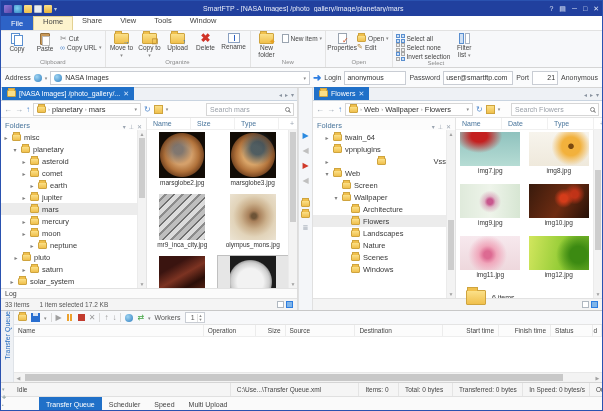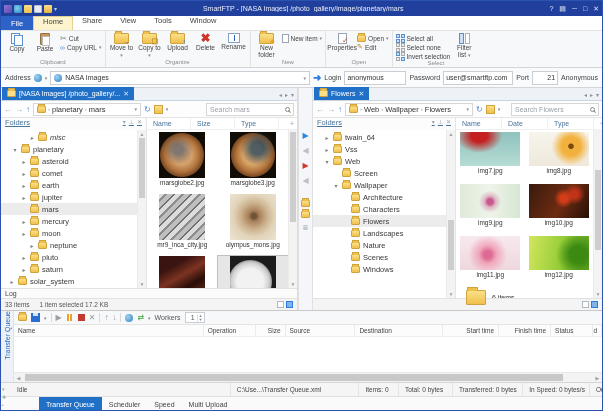--- a/index.html
+++ b/index.html
@@ -86,21 +86,21 @@
   .viewic { width:9px; height:9px; background:linear-gradient(#fbe089,#f0c04c); border:1px solid #cfa43e; }
   .searchbox { margin-left:auto; width:88px; height:13px; border:1px solid #d6d6d6; background:#fff; display:flex; align-items:center; padding:0 3px; }
   .searchbox input { border:none; outline:none; flex:1; font-size:7px; font-family:"Liberation Sans",sans-serif; min-width:0; }
   .searchbox input::placeholder { color:#9aa0a8; }
   .mag { width:5px; height:5px; border:1px solid #8a8a8a; border-radius:50%; position:relative; flex:none; }
   .mag::after { content:""; position:absolute; width:3px; height:1px; background:#8a8a8a; right:-2px; bottom:-1px; transform:rotate(45deg); }
 
   .pcontent { flex:1; display:flex; min-height:0; }
   .treecol { display:flex; flex-direction:column; border-right:1px solid #e4e4e4; }
   .left .treecol { width:146px; } .right .treecol { width:143px; }
-  .fhead { height:12px; display:flex; align-items:flex-start; padding:0 4px; color:#49759c; font-size:7.5px; background:#fcfcfc;text-decoration:underline; }
+  .fhead { height:12px; display:flex; align-items:flex-end; padding:0 4px; color:#49759c; font-size:7.5px; background:#fcfcfc; }
   .fhead .hicons { margin-left:auto; color:#9aa4b0; font-size:6px; display:flex; gap:3px; }
   .treewrap { flex:1; display:flex; min-height:0; }
   .tree { flex:1; overflow:hidden; padding-top:1px; }
   .trow { height:12px; display:flex; align-items:center; gap:3px; font-size:7.5px; color:#3a3a3a; white-space:nowrap; }
   .trow.selected { background:#ececec; }
   .tw { width:6px; color:#808080; font-size:6px; text-align:center; flex:none; }
   .vscroll { width:9px; background:#f3f3f3; border-left:1px solid #ebebeb; position:relative; flex:none; }
   .vscroll .sarr { position:absolute; left:0; right:0; text-align:center; font-size:5px; color:#a0a0a0; }
   .vscroll .sarr.top{top:1px;} .vscroll .sarr.bot{bottom:1px;}
   .vscroll .thumbbar { position:absolute; left:1px; right:1px; background:#cdcdcd; }
@@ -467,41 +467,41 @@
             <span>Folders</span>
             <span class="hicons">
               <span>▾</span>
               <span>⊥</span>
               <span>✕</span>
             </span>
           </div>
           <div class="treewrap">
             <div class="tree">
 
-            <div class="trow" style="padding-left: 28px; font-style: italic;">
+            <div class="trow" style="padding-left: 2px;">
                   <span class="tw">▸</span>
                   <span class="fld small"></span>
                   <span>misc</span>
                 </div>
                 <div class="trow" style="padding-left: 11px;">
                   <span class="tw">▾</span>
                   <span class="fld small"></span>
                   <span>planetary</span>
                 </div>
                 <div class="trow" style="padding-left: 20px;">
                   <span class="tw">▸</span>
                   <span class="fld small"></span>
                   <span>asteroid</span>
                 </div>
                 <div class="trow" style="padding-left: 20px;">
                   <span class="tw">▸</span>
                   <span class="fld small"></span>
                   <span>comet</span>
                 </div>
-                <div class="trow" style="padding-left: 20px;">
+                <div class="trow" style="padding-left: 28px;">
                   <span class="tw">▸</span>
                   <span class="fld small"></span>
                   <span>earth</span>
                 </div>
                 <div class="trow" style="padding-left: 20px;">
                   <span class="tw">▸</span>
                   <span class="fld small"></span>
                   <span>jupiter</span>
                 </div>
                 <div class="trow selected" style="padding-left: 20px;">
@@ -517,21 +517,21 @@
                 <div class="trow" style="padding-left: 20px;">
                   <span class="tw">▸</span>
                   <span class="fld small"></span>
                   <span>moon</span>
                 </div>
                 <div class="trow" style="padding-left: 28px;">
                   <span class="tw">▸</span>
                   <span class="fld small"></span>
                   <span>neptune</span>
                 </div>
-                <div class="trow" style="padding-left: 20px;">
+                <div class="trow" style="padding-left: 12px;">
                   <span class="tw">▸</span>
                   <span class="fld small"></span>
                   <span>pluto</span>
                 </div>
                 <div class="trow" style="padding-left: 20px;">
                   <span class="tw">▸</span>
                   <span class="fld small"></span>
                   <span>saturn</span>
                 </div>
                 <div class="trow" style="padding-left: 8px;">
@@ -677,20 +677,25 @@
           </div>
           <div class="treewrap">
             <div class="tree">
 
             <div class="trow" style="padding-left: 11px;">
                   <span class="tw">▸</span>
                   <span class="fld small"></span>
                   <span>twain_64</span>
                 </div>
                 <div class="trow" style="padding-left: 11px;">
+                  <span class="tw"></span>
+                  <span class="fld small"></span>
+                  <span>vpnplugins</span>
+                </div>
+                <div class="trow" style="padding-left: 11px; justify-content: space-between;">
                   <span class="tw">▸</span>
                   <span class="fld small"></span>
                   <span>Vss</span>
                 </div>
                 <div class="trow" style="padding-left: 11px;">
                   <span class="tw">▾</span>
                   <span class="fld small"></span>
                   <span>Web</span>
                 </div>
                 <div class="trow" style="padding-left: 20px;">
@@ -700,25 +705,20 @@
                 </div>
                 <div class="trow" style="padding-left: 20px;">
                   <span class="tw">▾</span>
                   <span class="fld small"></span>
                   <span>Wallpaper</span>
                 </div>
                 <div class="trow" style="padding-left: 29px;">
                   <span class="tw"></span>
                   <span class="fld small"></span>
                   <span>Architecture</span>
-                </div>
-                <div class="trow" style="padding-left: 29px;">
-                  <span class="tw"></span>
-                  <span class="fld small"></span>
-                  <span>Characters</span>
                 </div>
                 <div class="trow selected" style="padding-left: 29px;">
                   <span class="tw"></span>
                   <span class="fld small"></span>
                   <span>Flowers</span>
                 </div>
                 <div class="trow" style="padding-left: 29px;">
                   <span class="tw"></span>
                   <span class="fld small"></span>
                   <span>Landscapes</span>

